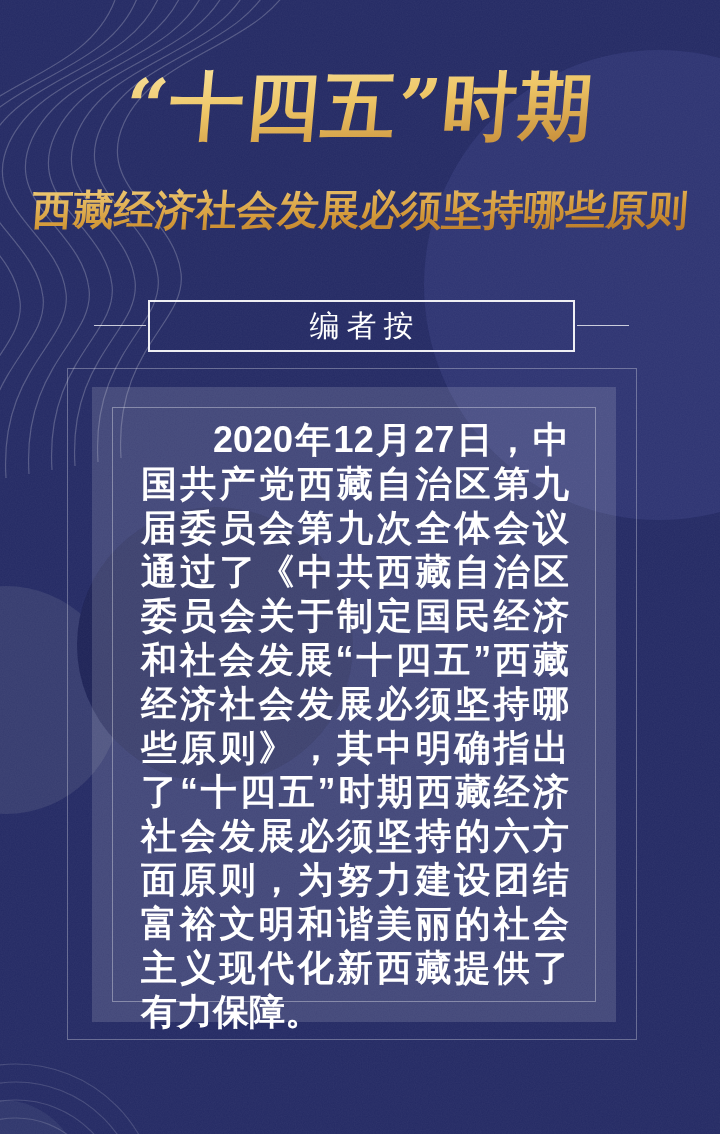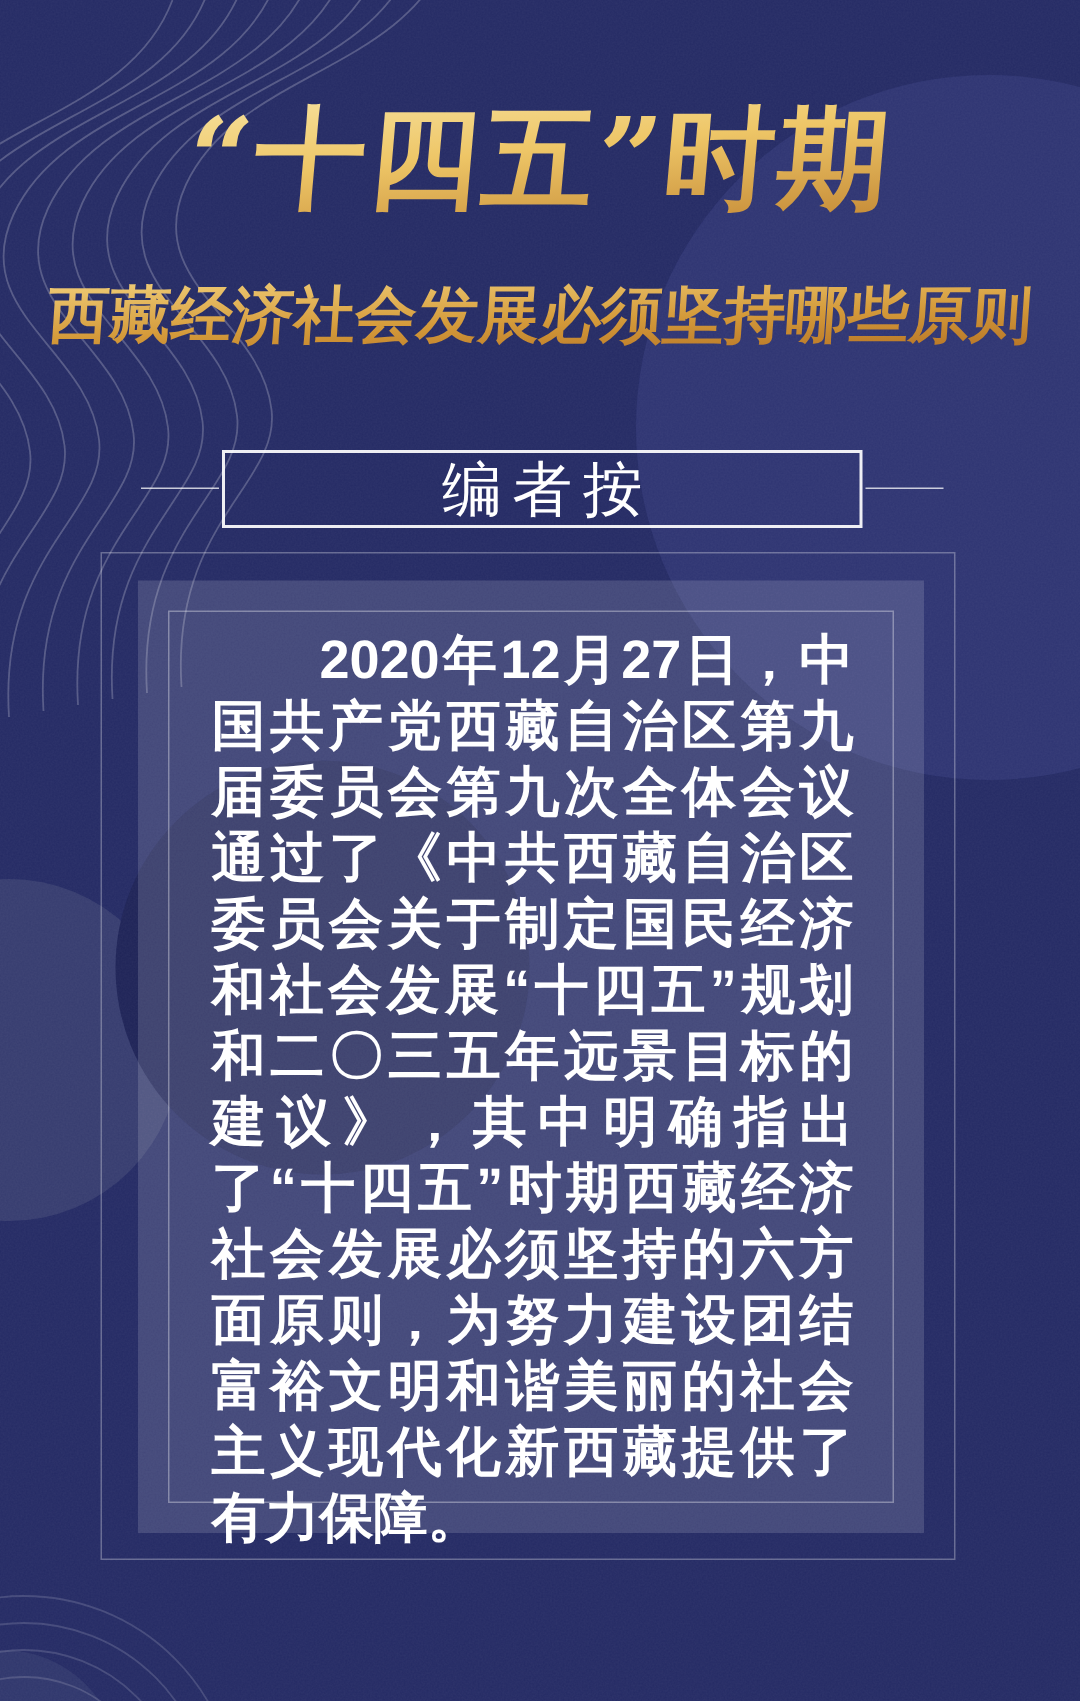--- a/index.html
+++ b/index.html
@@ -33,21 +33,21 @@
 
   .note-row{position:absolute;left:0;top:300px;width:720px;height:52px;}
   .note-line{position:absolute;top:25px;height:1px;width:52px;background:rgba(255,255,255,0.75);}
   .note-line.left{left:94px;}
   .note-line.right{right:91px;}
   .note-box{
     position:absolute;left:148px;top:0;width:427px;height:52px;box-sizing:border-box;
     border:2px solid rgba(255,255,255,0.92);
     display:flex;align-items:center;justify-content:center;
   }
-  .note-label{color:#ffffff;font-size:40px;letter-spacing:7px;font-weight:500;text-indent:7px;}
+  .note-label{color:#ffffff;font-size:30px;letter-spacing:7px;font-weight:500;text-indent:7px;}
 
   .outer-frame{
     position:absolute;left:67px;top:368px;width:570px;height:672px;
     box-sizing:border-box;border:1px solid rgba(255,255,255,0.30);
   }
   .panel{
     position:absolute;left:92px;top:387px;width:524px;height:635px;
     background:rgba(255,255,255,0.14);
   }
   .panel-inner{
@@ -115,17 +115,17 @@
     <div class="note-box">
       <span class="note-label">编者按</span>
     </div>
     <span class="note-line right"></span>
   </div>
 
   <div class="outer-frame"></div>
 
   <div class="panel">
     <div class="panel-inner">
-      <p class="body-text">2020年12月27日，中国共产党西藏自治区第九届委员会第九次全体会议通过了《中共西藏自治区委员会关于制定国民经济和社会发展“十四五”规划和二〇三五年远景目标的建议》，其中明确指出了“十四五”时期西藏经济社会发展必须坚持的六方面原则，为努力建设团结富裕文明和谐美丽的社会主义现代化新西藏提供了有力保障。</p>
+      <p class="body-text">2020年12月27日，中国共产党西藏自治区第九届委员会第九次全体会议通过了《中共西藏自治区委员会关于制定国民经济和社会发展“十四五”西藏经济社会发展必须坚持哪些原则》，其中明确指出了“十四五”时期西藏经济社会发展必须坚持的六方面原则，为努力建设团结富裕文明和谐美丽的社会主义现代化新西藏提供了有力保障。</p>
     </div>
   </div>
 
 </div>
 
 </body></html>

